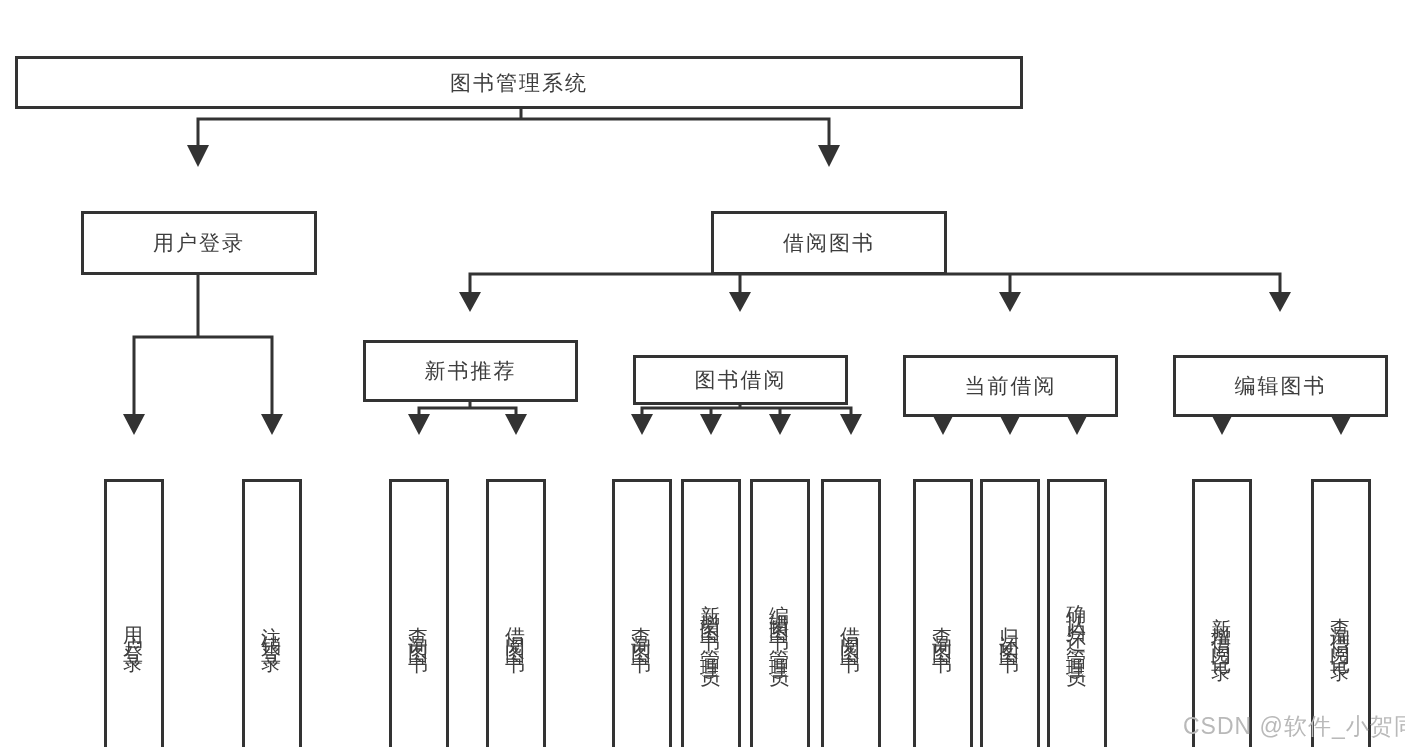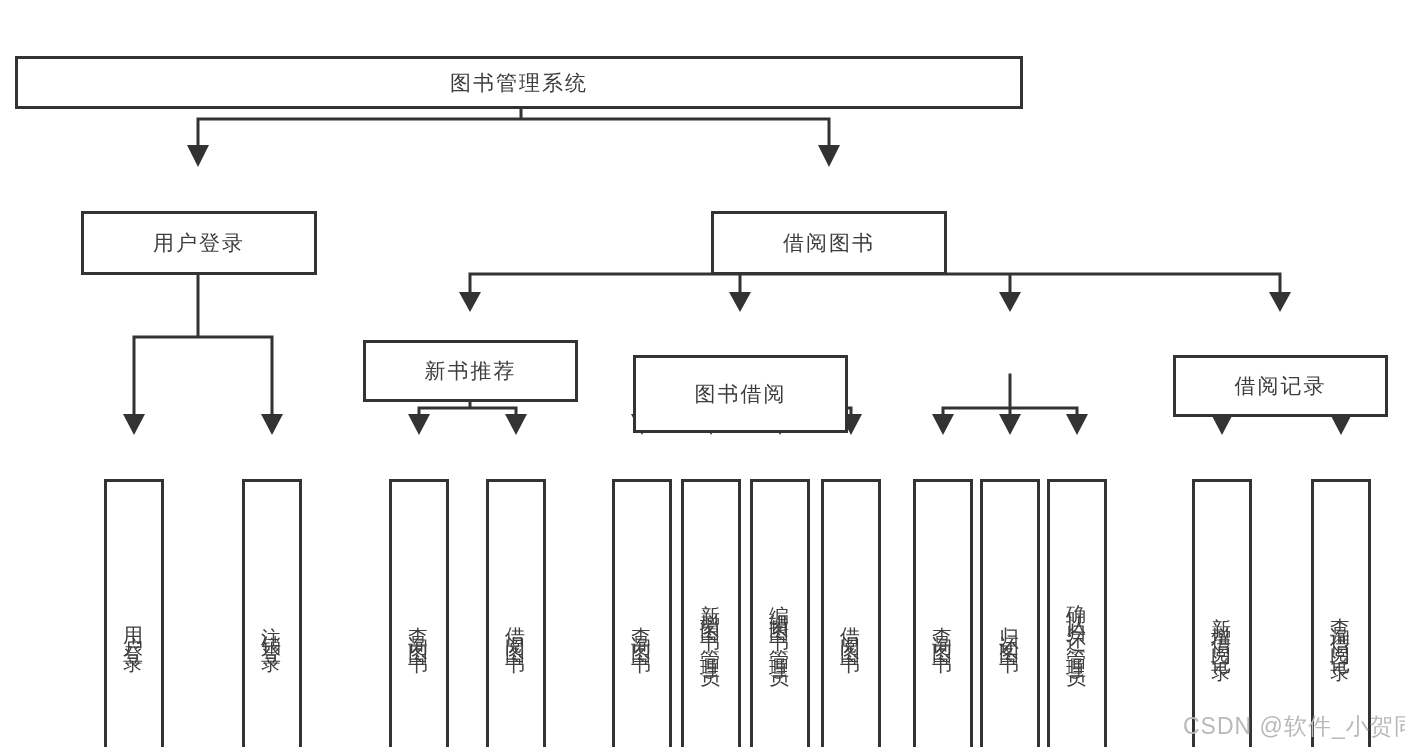--- a/index.html
+++ b/index.html
@@ -71,22 +71,23 @@
          M1211 414 L1233 414 L1222 435 Z
          M1330 414 L1352 414 L1341 435 Z"></path>
   </svg>
 
   <div class="box" style="left:15px;top:14px;width:1008px;height:53px">图书管理系统</div>
 
   <div class="box" style="left:81px;top:169px;width:236px;height:64px">用户登录</div>
   <div class="box" style="left:711px;top:169px;width:236px;height:64px">借阅图书</div>
 
   <div class="box" style="left:363px;top:298px;width:215px;height:62px">新书推荐</div>
-  <div class="box" style="left:633px;top:313px;width:215px;height:78px">图书借阅</div>
-  <div class="box" style="left:1173px;top:313px;width:215px;height:62px">借阅记录</div>
+  <div class="box" style="left:633px;top:313px;width:215px;height:50px">图书借阅</div>
+  <div class="box" style="left:903px;top:313px;width:215px;height:62px">当前借阅</div>
+  <div class="box" style="left:1173px;top:313px;width:215px;height:62px">编辑图书</div>
 
   <div class="box v" style="left:104px;top:437px;width:60px;height:300px">用户登录</div>
   <div class="box v" style="left:242px;top:437px;width:60px;height:300px">注销登录</div>
 
   <div class="box v" style="left:389px;top:437px;width:60px;height:300px">查询图书</div>
   <div class="box v" style="left:486px;top:437px;width:60px;height:300px">借阅图书</div>
 
   <div class="box v" style="left:612px;top:437px;width:60px;height:300px">查询图书</div>
   <div class="box v" style="left:681px;top:437px;width:60px;height:300px">新增图书（管理员）</div>
   <div class="box v" style="left:750px;top:437px;width:60px;height:300px">编辑图书（管理员）</div>

